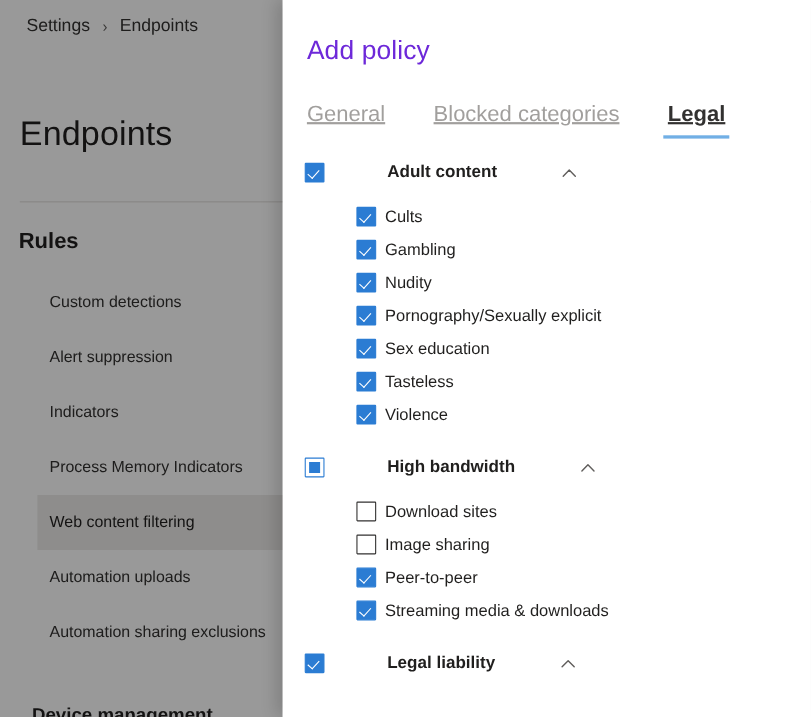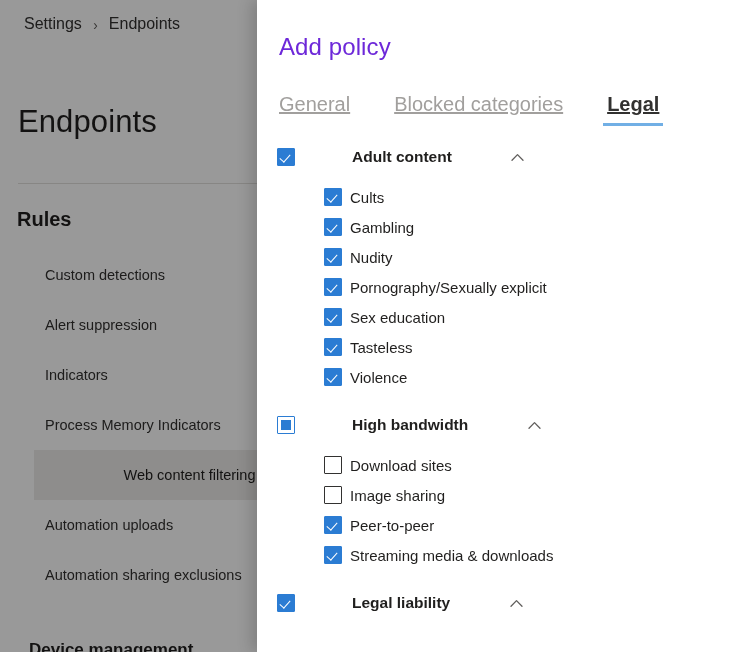--- a/index.html
+++ b/index.html
@@ -93,21 +93,20 @@
     box-sizing: border-box;
     white-space: nowrap;
   }
   .nav-item.selected {
     background: #edebe9;
     font-weight: 400;
     color: #201f1e;
     margin-left: 18px;
     padding-left: 11px;
     width: 300px;
-    text-align: center;
   }
 
   .nav-foot {
     position: absolute;
     left: 29px;
     top: 640px;
     font-size: 17px;
     font-weight: 600;
     color: #201f1e;
     white-space: nowrap;

